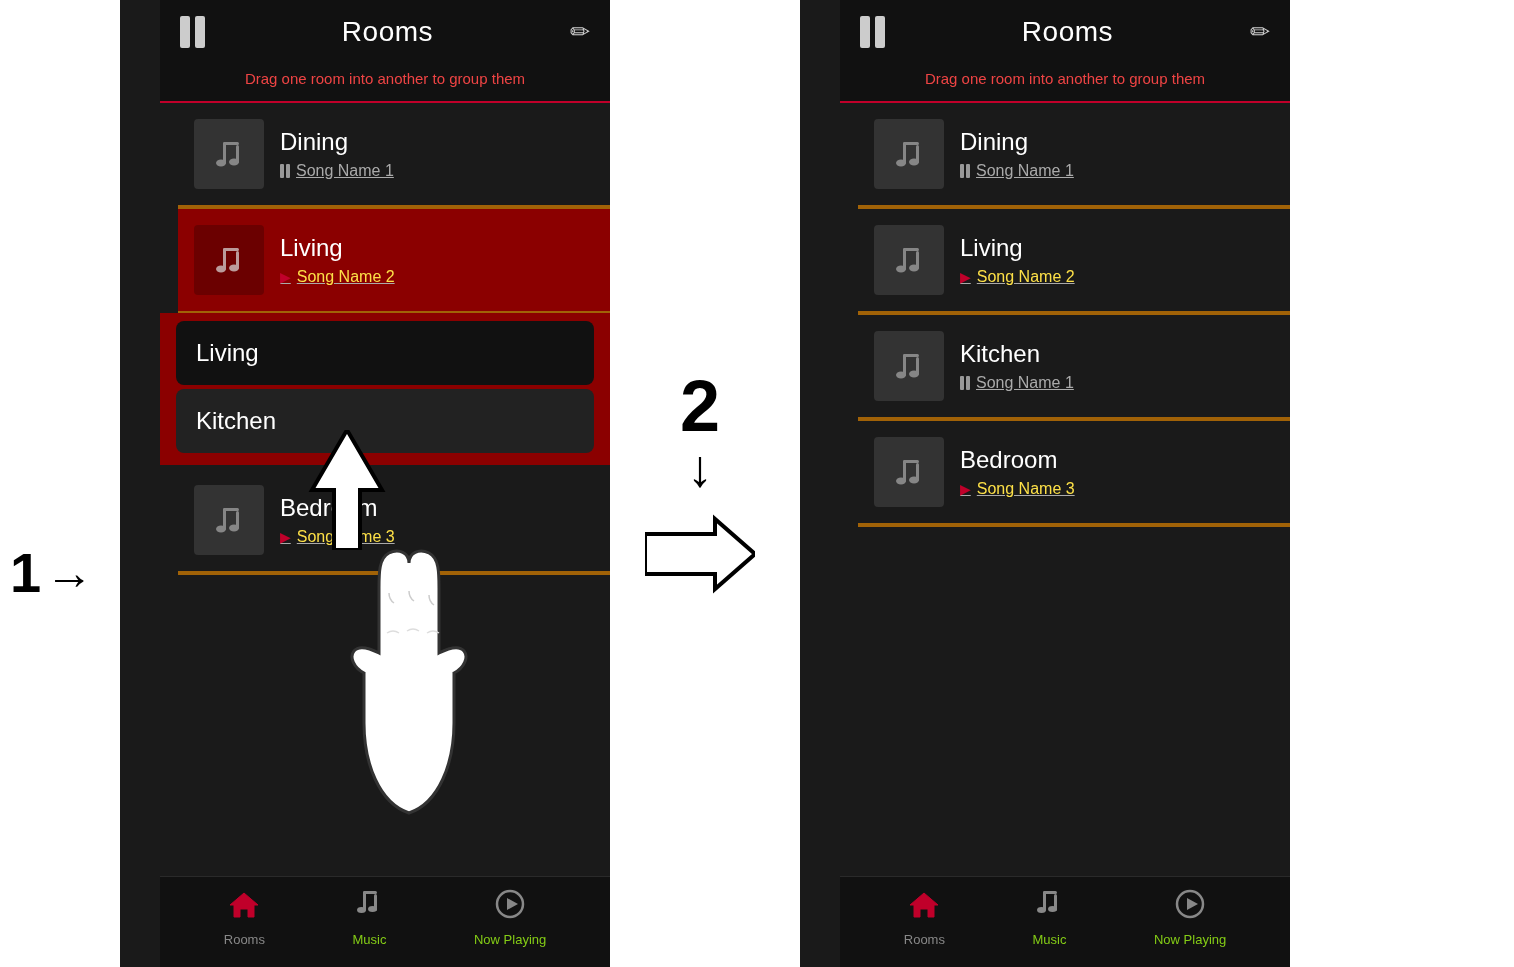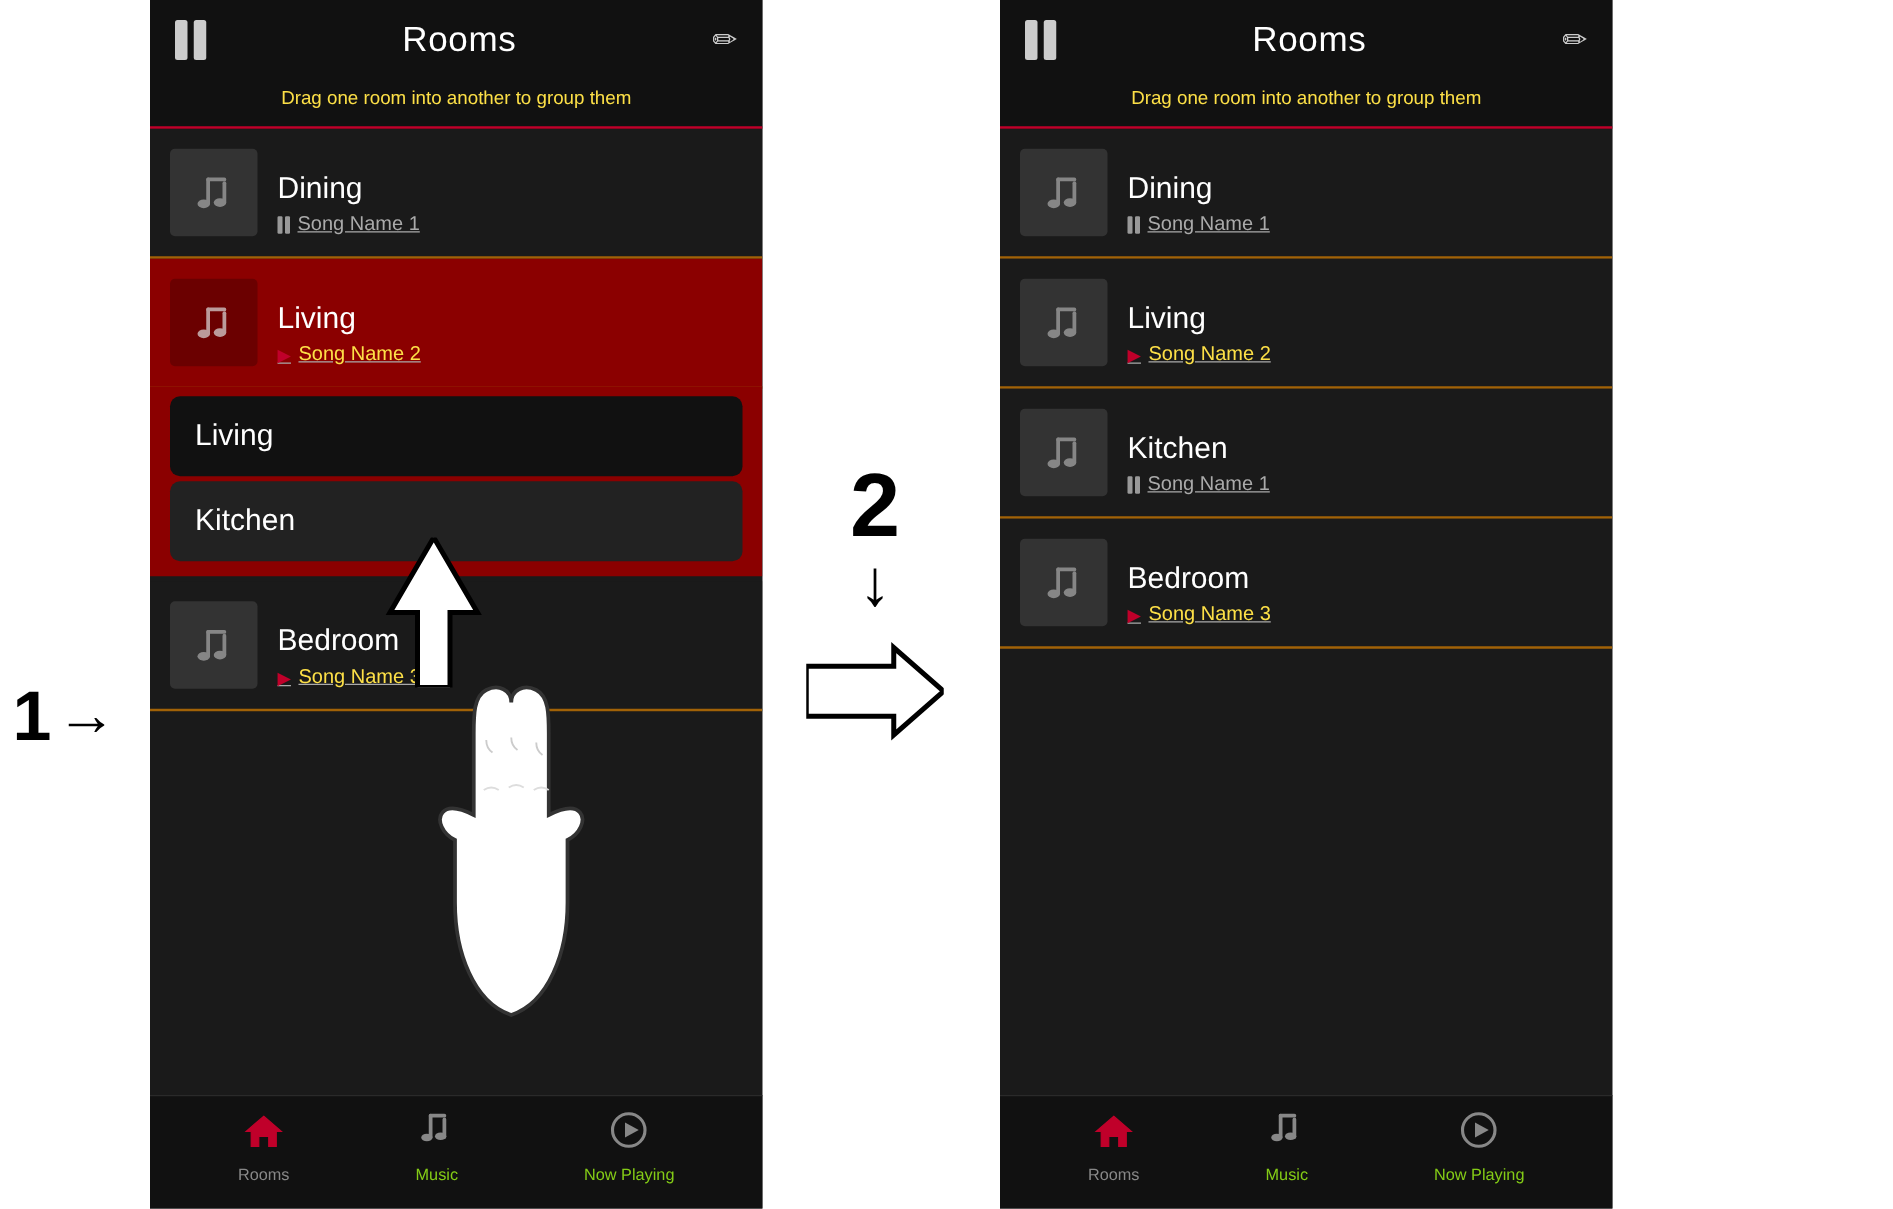--- a/index.html
+++ b/index.html
@@ -41,20 +41,21 @@
     
     .phone {
       width: 490px;
       height: 967px;
       background: #1a1a1a;
       display: flex;
       flex-direction: column;
       position: relative;
       overflow: hidden;
       flex-shrink: 0;
+      padding-left: 40px;
     }
 
     .phone-left {
       margin-left: 120px;
     }
     .phone-right {
       margin-left: 10px;
     }
 
     
@@ -90,42 +91,43 @@
       font-weight: 500;
       letter-spacing: 0.5px;
     }
 
     .edit-icon {
       color: #ccc;
       font-size: 24px;
     }
 
     .subtitle {
-      color: #fde047;
+      color: #ef4444;
       font-size: 15px;
       text-align: center;
       padding: 10px 0 14px;
     }
 
     
     .room-list {
       flex: 1;
       overflow: hidden;
       display: flex;
       flex-direction: column;
     }
 
     .room-item {
       display: flex;
-      align-items: flex-end;
+      align-items: center;
       padding: 16px 16px;
-      border-bottom: 2px solid #a16207;
+      border-bottom: 4px solid #a16207;
       background: #1a1a1a;
       min-height: 90px;
       flex-shrink: 0;
+      margin-left: 18px;
     }
 
     .room-item.active {
       background: #8b0000;
     }
 
     .room-thumb {
       width: 70px;
       height: 70px;
       background: #333;

